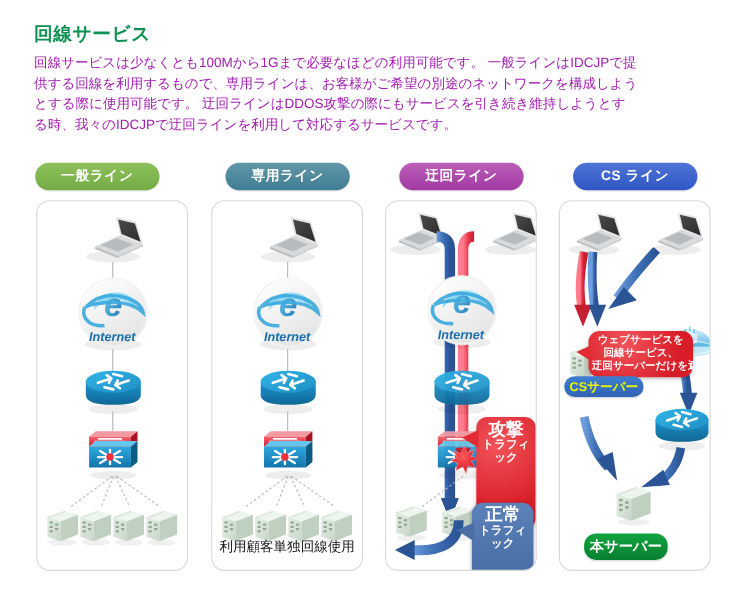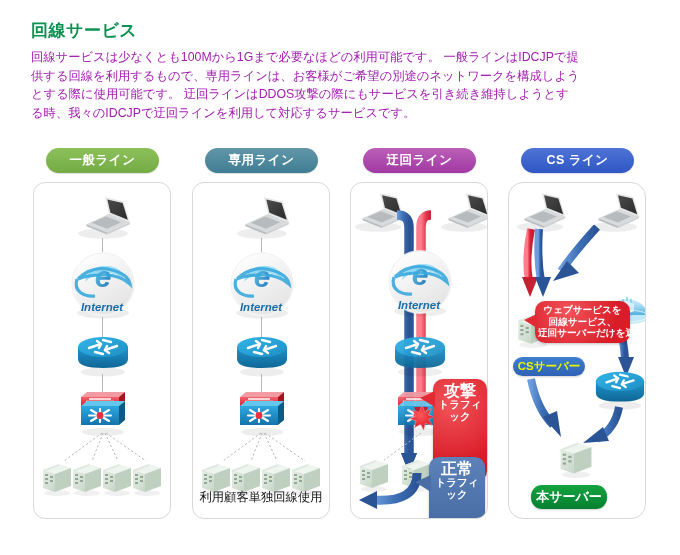--- a/index.html
+++ b/index.html
@@ -25,35 +25,35 @@
 
   
   .pill-row { position: absolute; left: 0; top: 148px; width: 680px; height: 26px; }
   .pill {
     position: absolute; top: 0; height: 25px; width: 113px;
     border-radius: 13px; color: #fff; font-size: 12.5px; font-weight: bold;
     display: flex; align-items: center; justify-content: center;
     letter-spacing: .5px;
     box-shadow: 0 1px 1px rgba(0,0,0,.12);
   }
-  .pill.p1 { left: 46px;  background: linear-gradient(#8cc05a,#74ab45); }
+  .pill.p1 { left: 32px;  background: linear-gradient(#8cc05a,#74ab45); }
   .pill.p2 { left: 205px; background: linear-gradient(#6296a8,#3f7d93); }
   .pill.p3 { left: 363px; background: linear-gradient(#bb5fb8,#a139a3); }
   .pill.p4 { left: 521px; background: linear-gradient(#4f74d6,#2f56c4); }
 
   
   .panel {
     position: absolute; top: 182px; width: 138px; height: 337px;
     border: 1px solid #d8d8d8; border-radius: 12px; background: #fff;
     overflow: hidden;
   }
   .panel.c1 { left: 33px; }
   .panel.c2 { left: 192px; }
   .panel.c3 { left: 350px; }
-  .panel.c4 { left: 508px; border-radius: 15px; }
+  .panel.c4 { left: 508px; }
 
   .caption {
     position: absolute; left: 0; bottom: 12px; width: 100%;
     text-align: center; font-size: 12.3px; color: #151515;
   }
 
   
   .ico { position: absolute; }
 
   
@@ -463,21 +463,21 @@
         <use href="#sym-server"></use>
       </svg>
 
     <div class="callout red web" style="left:26px;top:118px">
       <span class="tail"></span>
       <div>ウェブサービスを</div>
       <div>回線サービス、</div>
       <div>迂回サーバーだけを遮断</div>
     </div>
 
-    <div class="tagpill cs" style="left:4px;top:174px">CSサーバー</div>
+    <div class="tagpill cs" style="left:4px;top:159px">CSサーバー</div>
 
     <svg class="ico" style="left:84px;top:186px" width="54" height="42">
         <use href="#sym-router"></use>
       </svg>
 
     <svg class="ico" style="left:14px;top:194px" width="52" height="72">
       <path d="M8 2 q6 30 22 46" fill="none" stroke="url(#gBlueArrow)" stroke-width="8" stroke-linecap="butt"></path>
       <path d="M20 40 L34 34 L38 60 Z" fill="#2b5496"></path>
     </svg>
 

